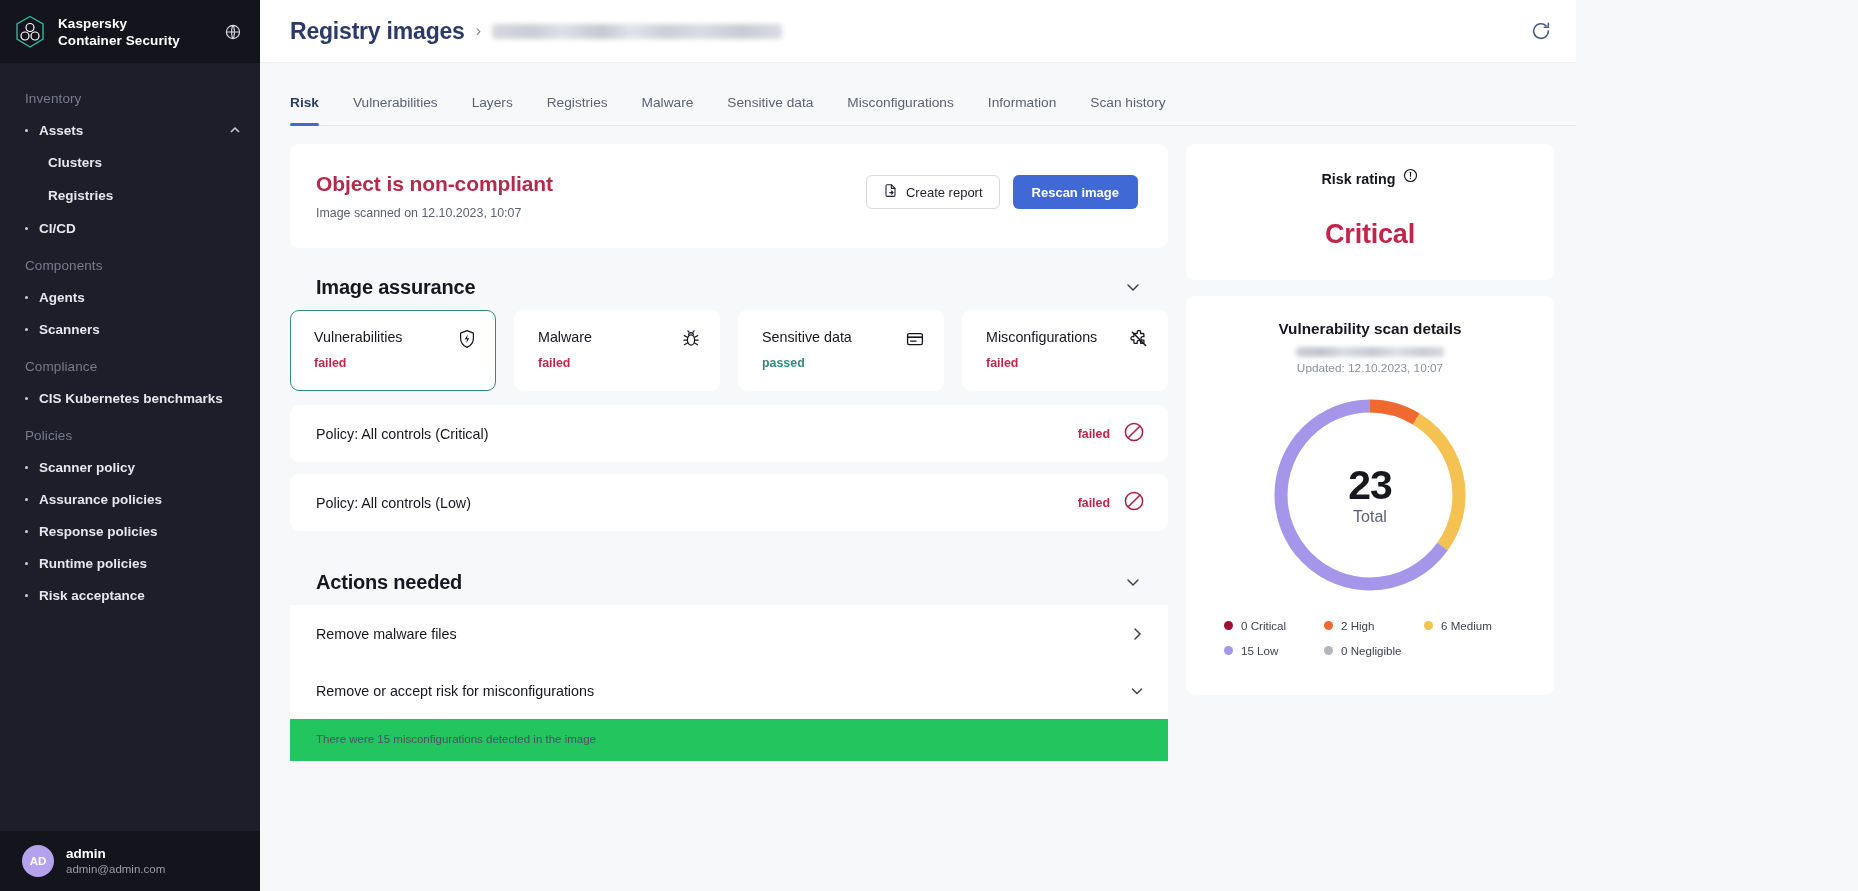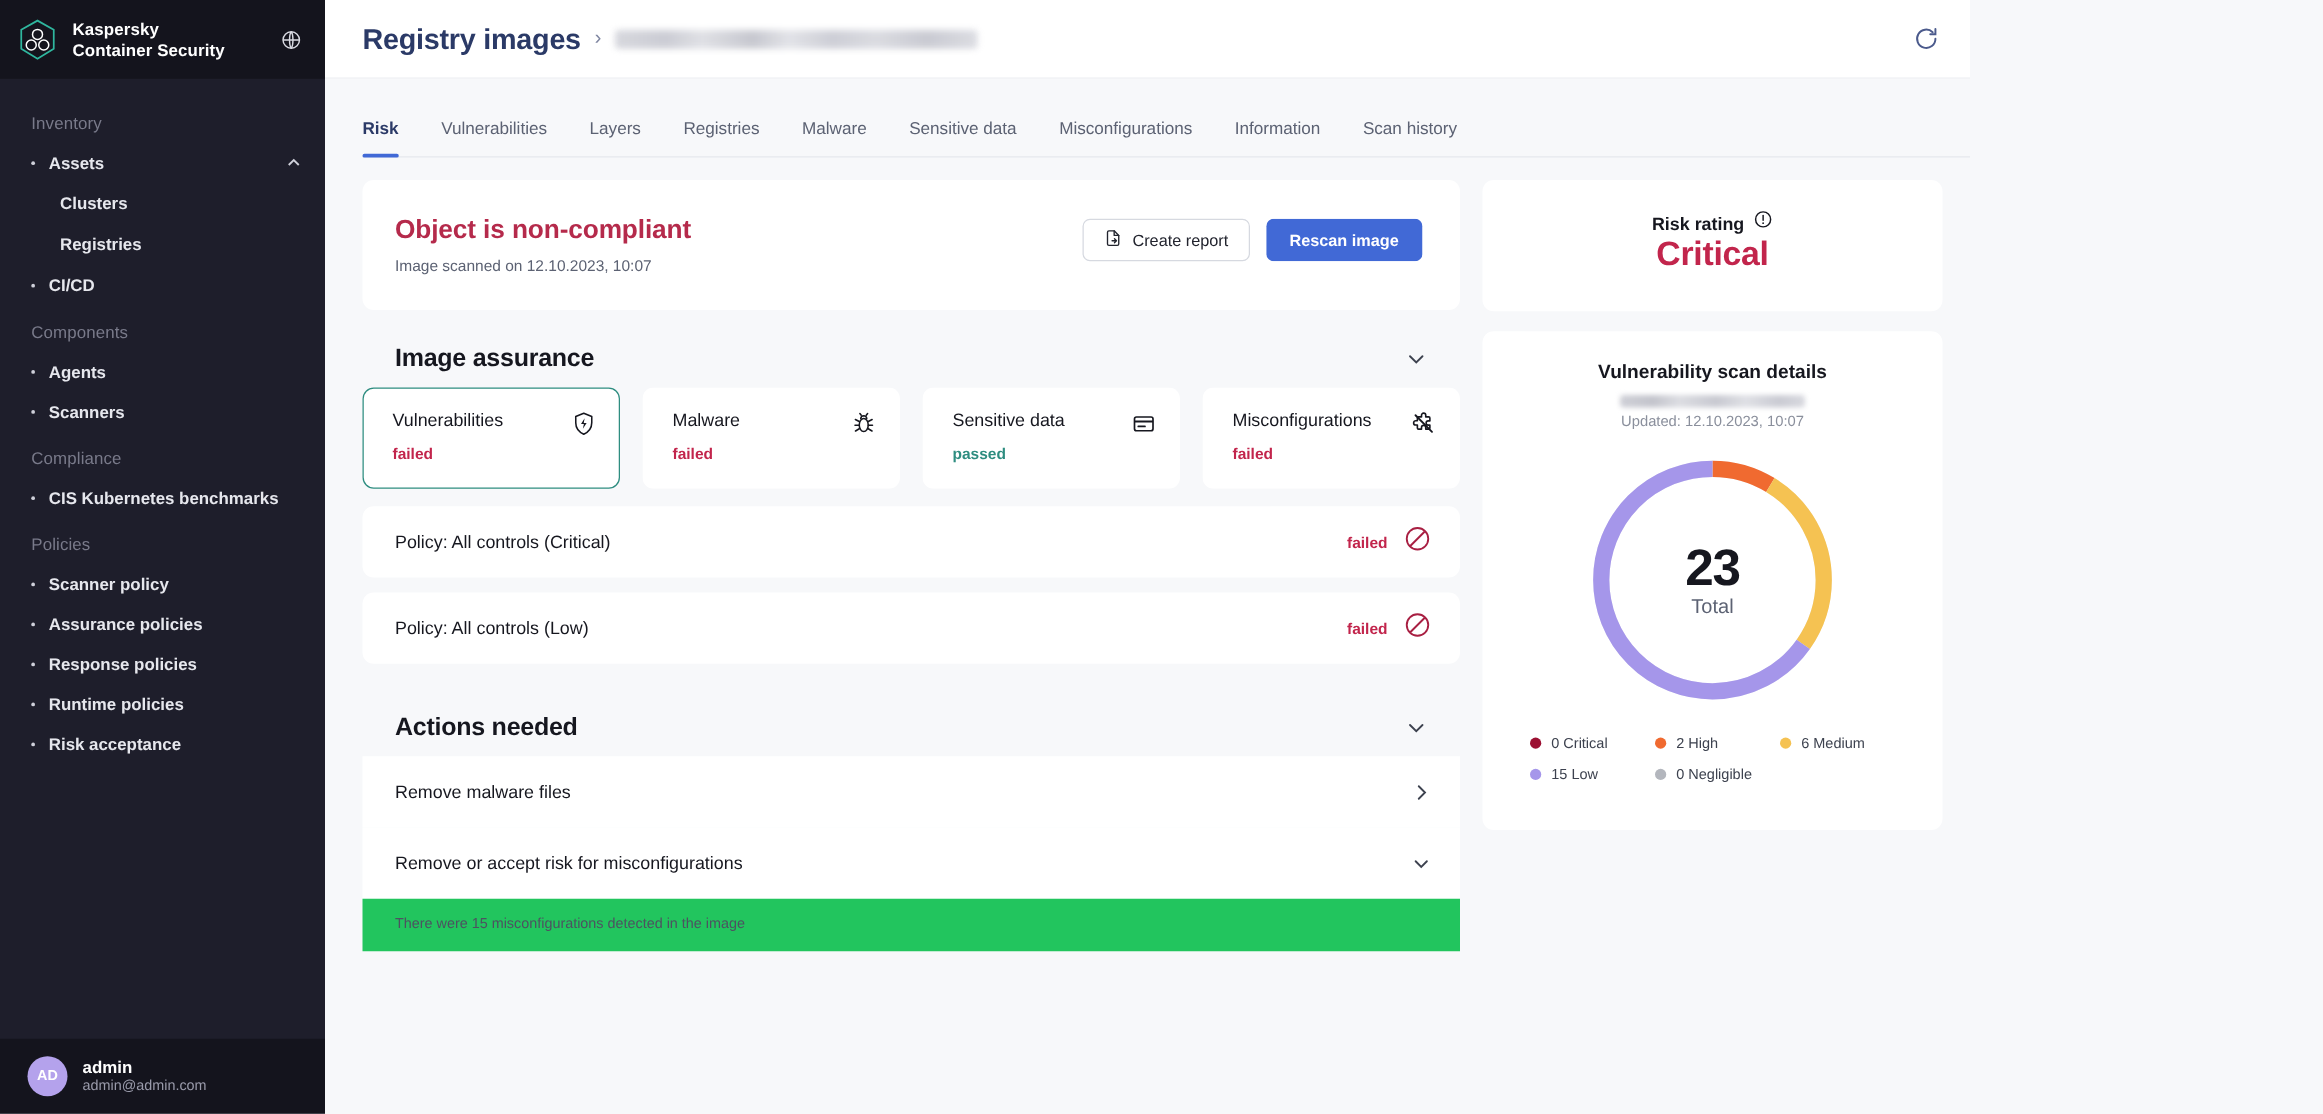--- a/index.html
+++ b/index.html
@@ -156,21 +156,21 @@
   .action-chev { margin-left: auto; width: 16px; height: 16px; color: #3d424f; }
   .action-note {
     font-size: 11.5px; color: #4d5261; padding: 14px 26px 16px 26px;
     background: #22c55e;
   }
 
   
   .risk-card { padding: 24px 20px 30px; text-align: center; }
   .risk-label-row { display: flex; align-items: flex-end; justify-content: center; gap: 8px; }
   .risk-label { font-size: 14.3px; font-weight: 600; color: #16171f; }
-  .risk-value { font-size: 27px; font-weight: 700; color: #c2254c; margin-top: 0; letter-spacing: -.2px; }
+  .risk-value { font-size: 27px; font-weight: 700; color: #c2254c; margin-top: 32px; letter-spacing: -.2px; }
 
   .scan-card { padding: 24px 20px 26px; text-align: center; }
   .scan-title { font-size: 15.3px; font-weight: 600; color: #16171f; }
   .scan-redacted {
     width: 148px; height: 10px; margin: 9px auto 4px; border-radius: 3px;
     background: linear-gradient(90deg,#cfd0d7 0%,#c3c4cc 18%,#dcdde2 32%,#c8c9d1 52%,#dfe0e5 68%,#cacbd3 86%,#d8d9df 100%);
     filter: blur(2.2px);
   }
   .scan-updated { font-size: 11.8px; color: #8a8f9c; margin-top: 2px; }
 

